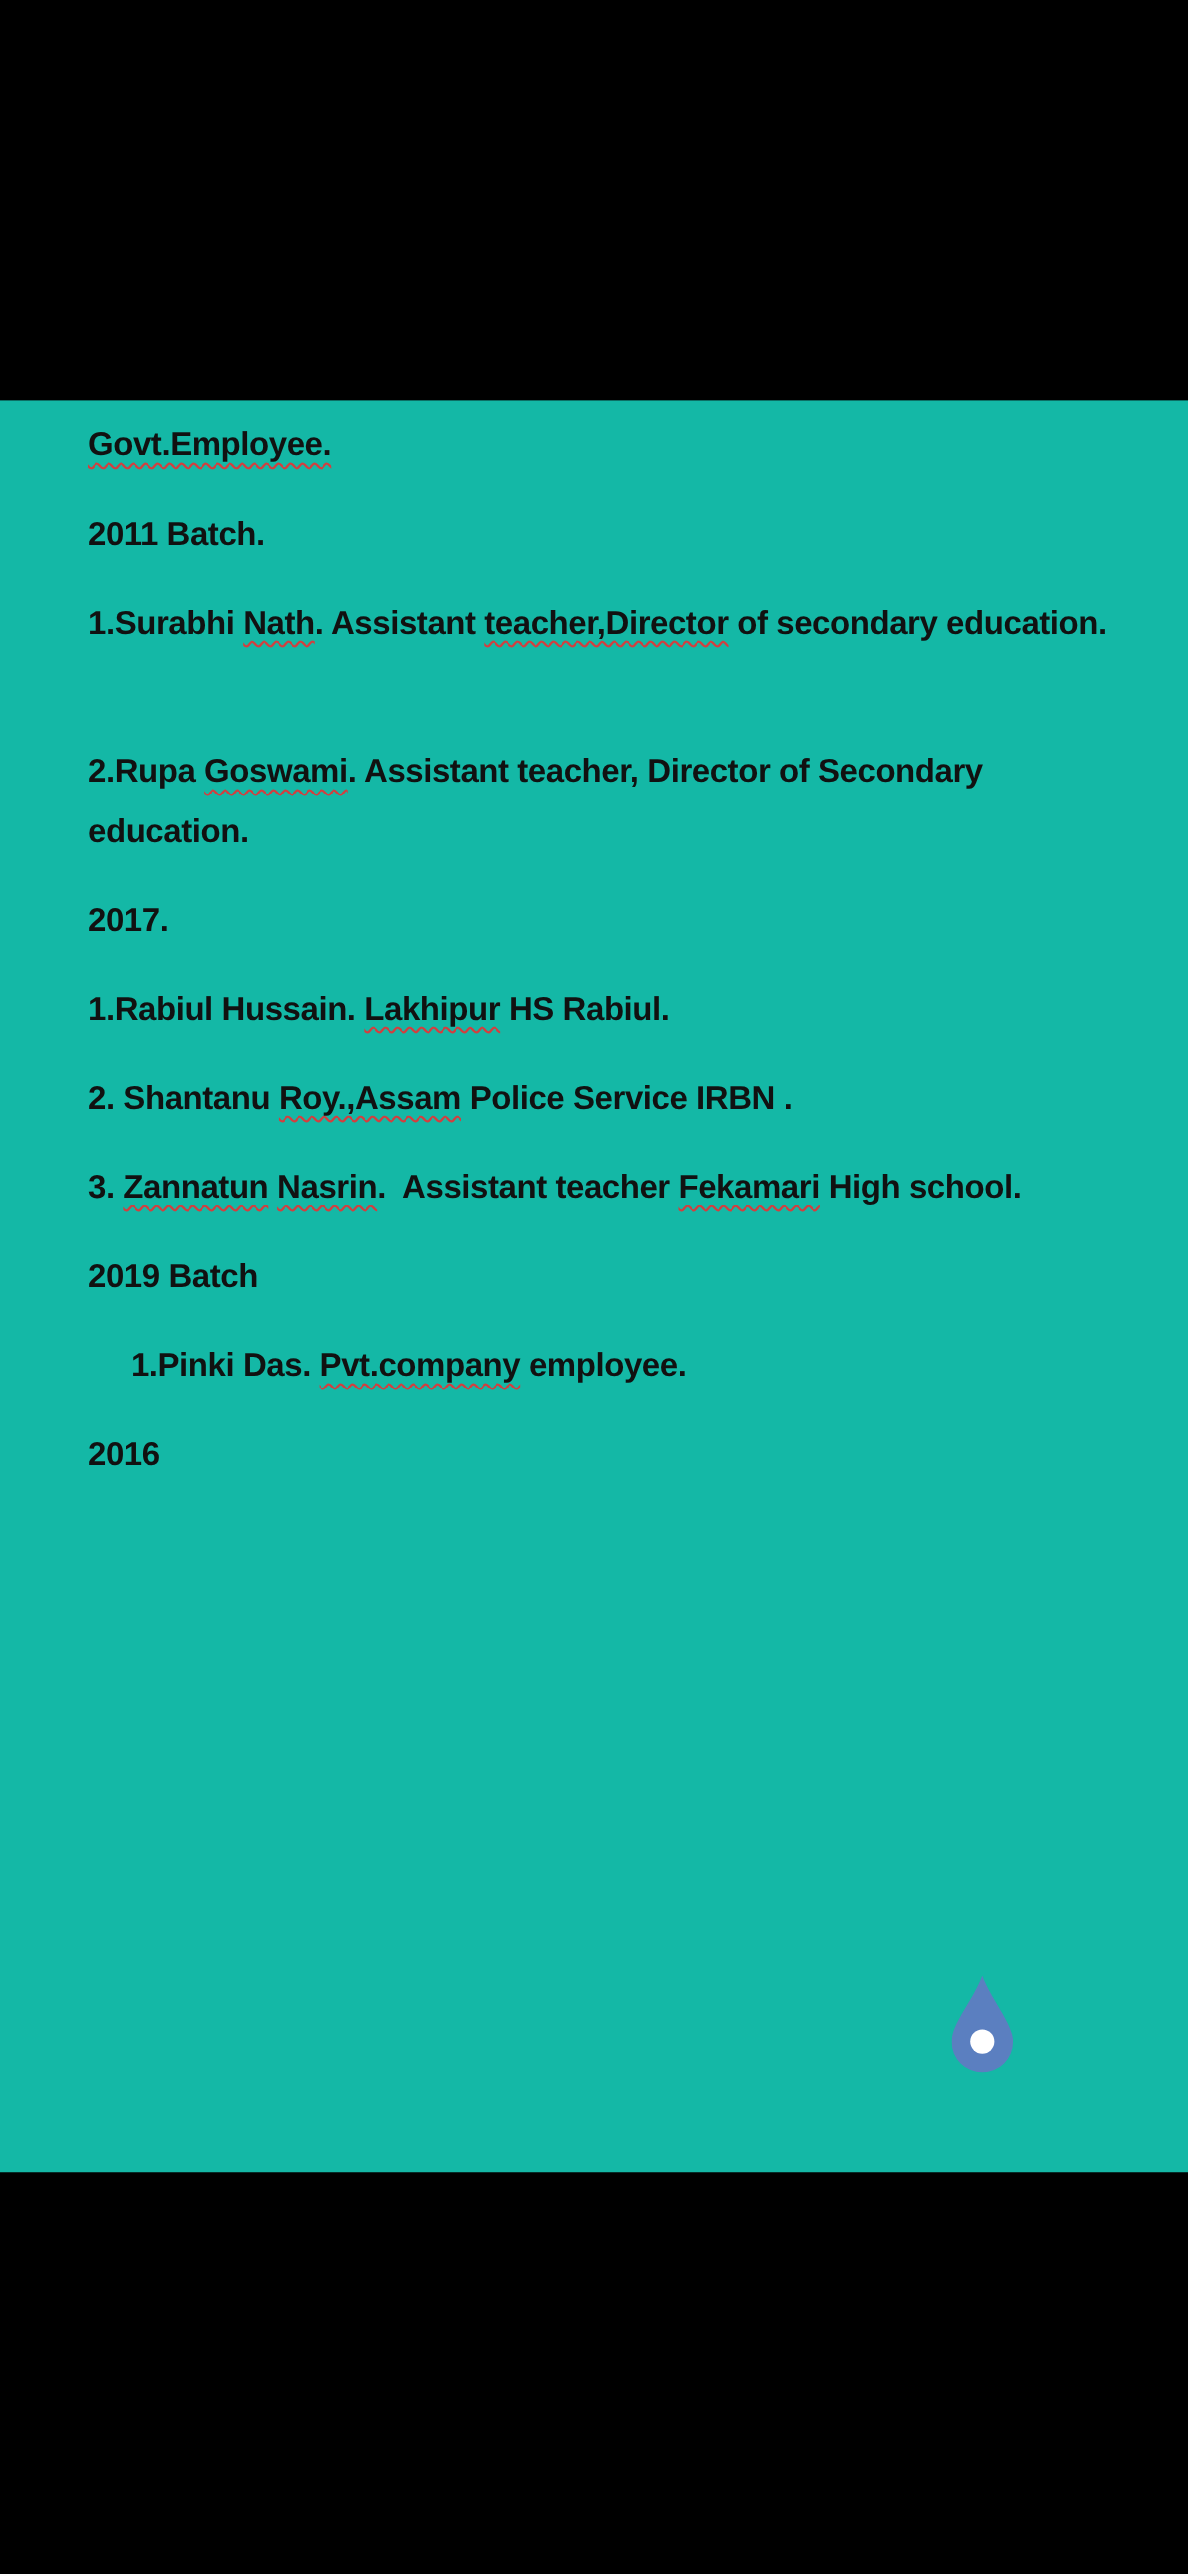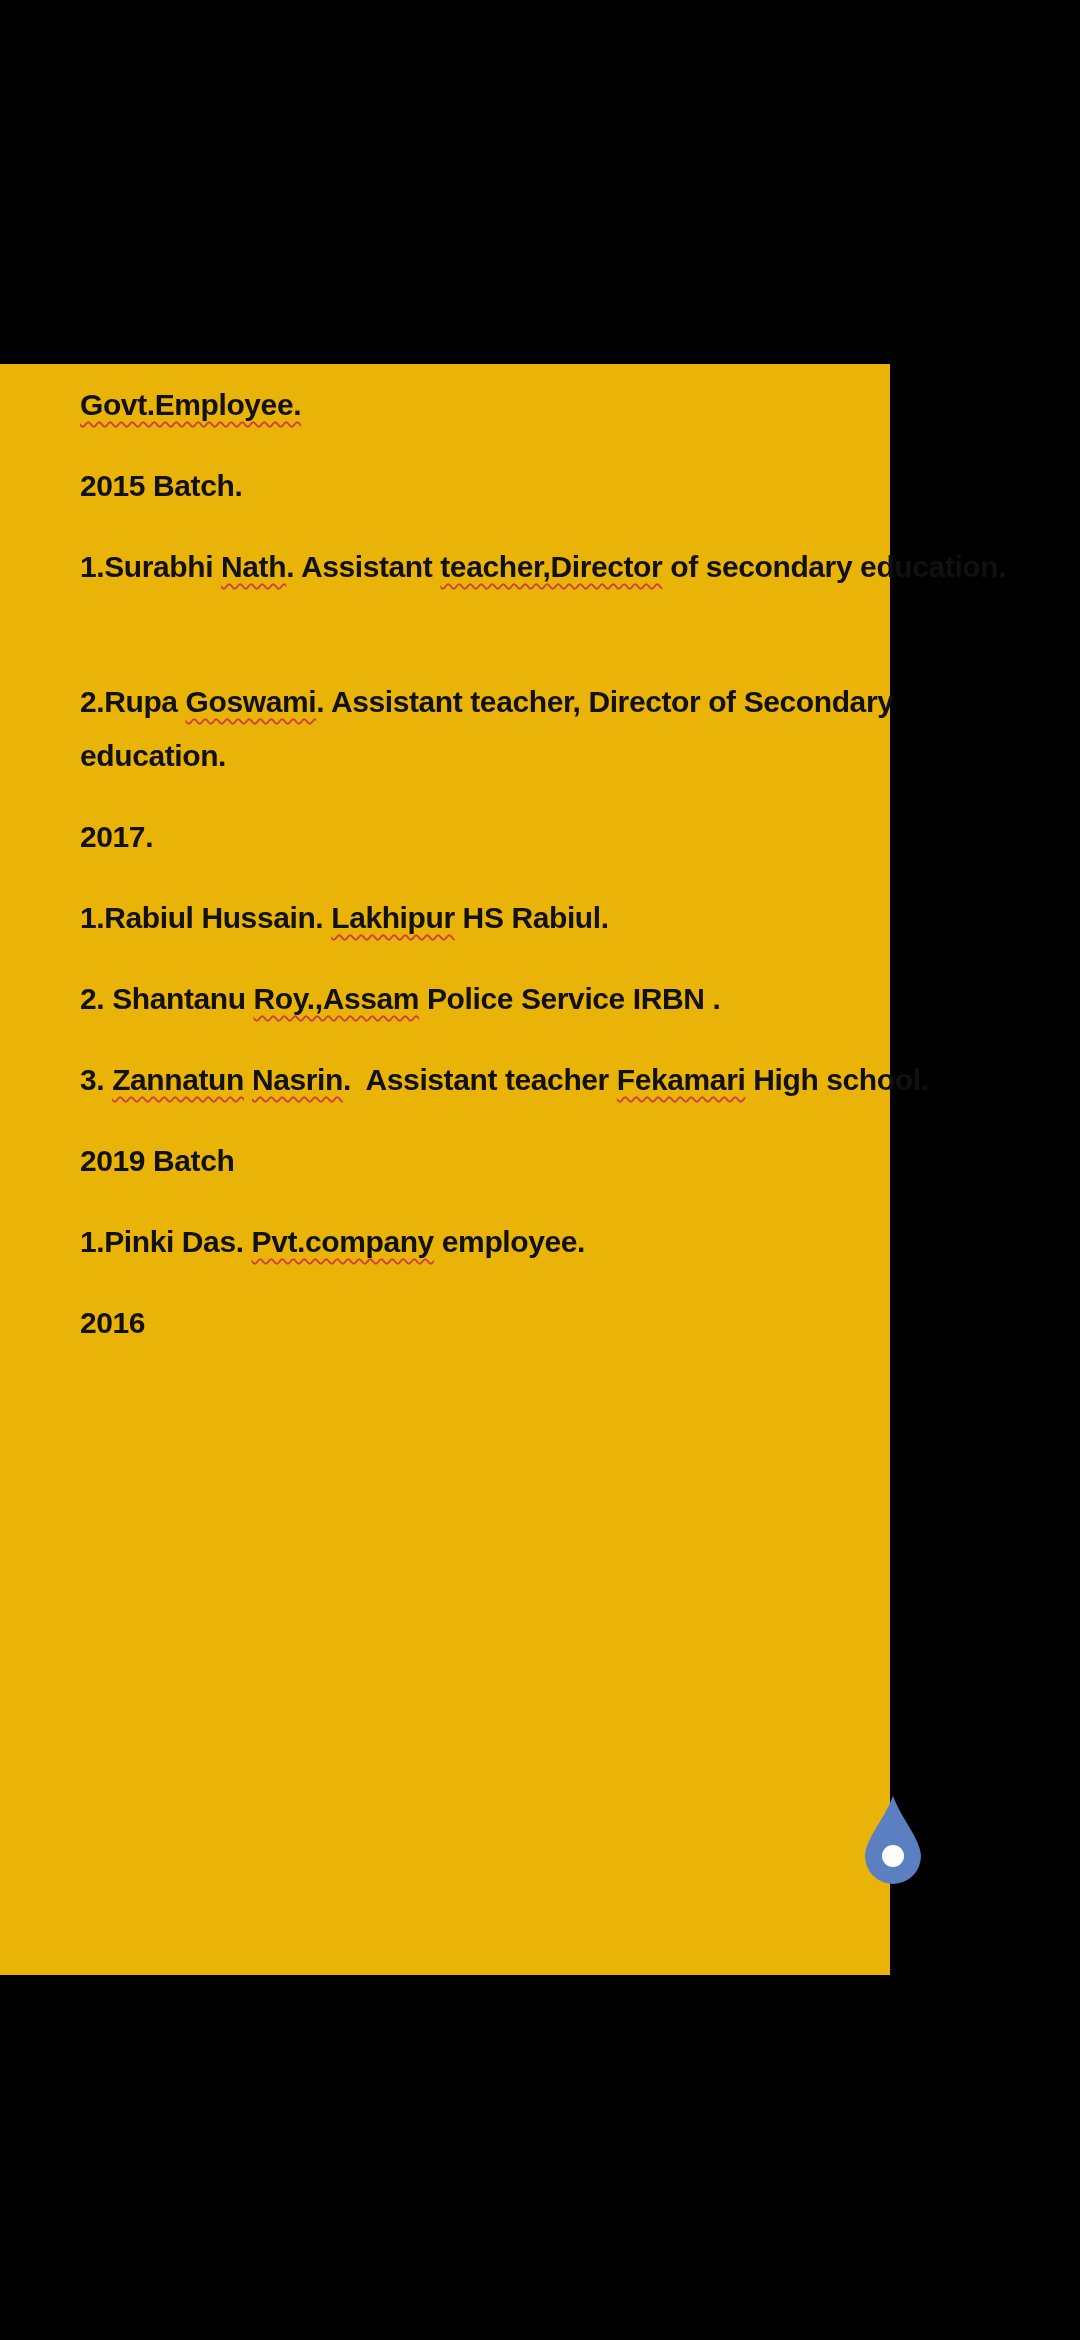--- a/index.html
+++ b/index.html
@@ -3,21 +3,21 @@
   <meta charset="utf-8">
   <style>
     html, body { margin: 0; padding: 0; }
     body {
       width: 1080px; height: 2340px; background: #000; position: relative; overflow: hidden;
       font-family: "Liberation Sans", sans-serif;
     }
     .top-bar { position: absolute; left: 0; top: 0; width: 1080px; height: 364px; background: #000; }
     .bottom-bar { position: absolute; left: 0; top: 1975px; width: 1080px; height: 365px; background: #000; }
     .page {
-      position: absolute; left: 0; top: 364px; width: 890px; height: 1611px; background: #eab308;
+      position: absolute; left: 0; top: 364px; width: 1080px; height: 1611px; background: #14b8a6;
     }
     .para {
       position: absolute; left: 80px; width: 940px;
       font-family: "Liberation Sans", sans-serif;
       font-weight: bold; font-size: 30px; color: #111; line-height: 54px;
       letter-spacing: -0.4px; white-space: pre-wrap;
     }
     .sp {
       text-decoration: underline wavy #d04040;
       text-decoration-thickness: 1.5px;
@@ -28,29 +28,29 @@
     }
     .handle { position: absolute; left: 865px; top: 1432px; width: 56px; height: 88px; }
   </style>
 </head>
 <body>
 
 <div class="top-bar"></div>
 
 <div class="page">
   <div class="para" style="top:14px;"><span class="sp">Govt.Employee.</span></div>
-  <div class="para" style="top:95px;"><span>2015 Batch.</span></div>
+  <div class="para" style="top:95px;"><span>2011 Batch.</span></div>
   <div class="para" style="top:176px;"><span>1.Surabhi </span><span class="sp">Nath</span><span>. Assistant </span><span class="sp">teacher,Director</span><span> of secondary education.</span></div>
   <div class="para" style="top:311px;"><span>2.Rupa </span><span class="sp">Goswami</span><span>. Assistant teacher, Director of Secondary education.</span></div>
   <div class="para" style="top:446px;"><span>2017.</span></div>
   <div class="para" style="top:527px;"><span>1.Rabiul Hussain. </span><span class="sp">Lakhipur</span><span> HS Rabiul.</span></div>
   <div class="para" style="top:608px;"><span>2. Shantanu </span><span class="sp">Roy.,Assam</span><span> Police Service IRBN .</span></div>
   <div class="para" style="top:689px;"><span>3. </span><span class="sp">Zannatun</span><span> </span><span class="sp">Nasrin</span><span>.  Assistant teacher </span><span class="sp">Fekamari</span><span> High school.</span></div>
   <div class="para" style="top:770px;"><span>2019 Batch</span></div>
-  <div class="para" style="top:851px;"><span>1.Pinki Das. </span><span class="sp">Pvt.company</span><span> employee.</span></div>
+  <div class="para" style="top:851px;margin-left:39px;"><span>1.Pinki Das. </span><span class="sp">Pvt.company</span><span> employee.</span></div>
   <div class="para" style="top:932px;"><span>2016</span></div>
 
   <svg class="handle" viewBox="0 0 56 88">
     <path d="M28 0 C 36 22, 56 44, 56 60 A 28 28 0 0 1 0 60 C 0 44, 20 22, 28 0 Z" fill="#5b7fc0"></path>
     <circle cx="28" cy="60" r="11" fill="#fff"></circle>
   </svg>
 </div>
 
 <div class="bottom-bar"></div>
 

